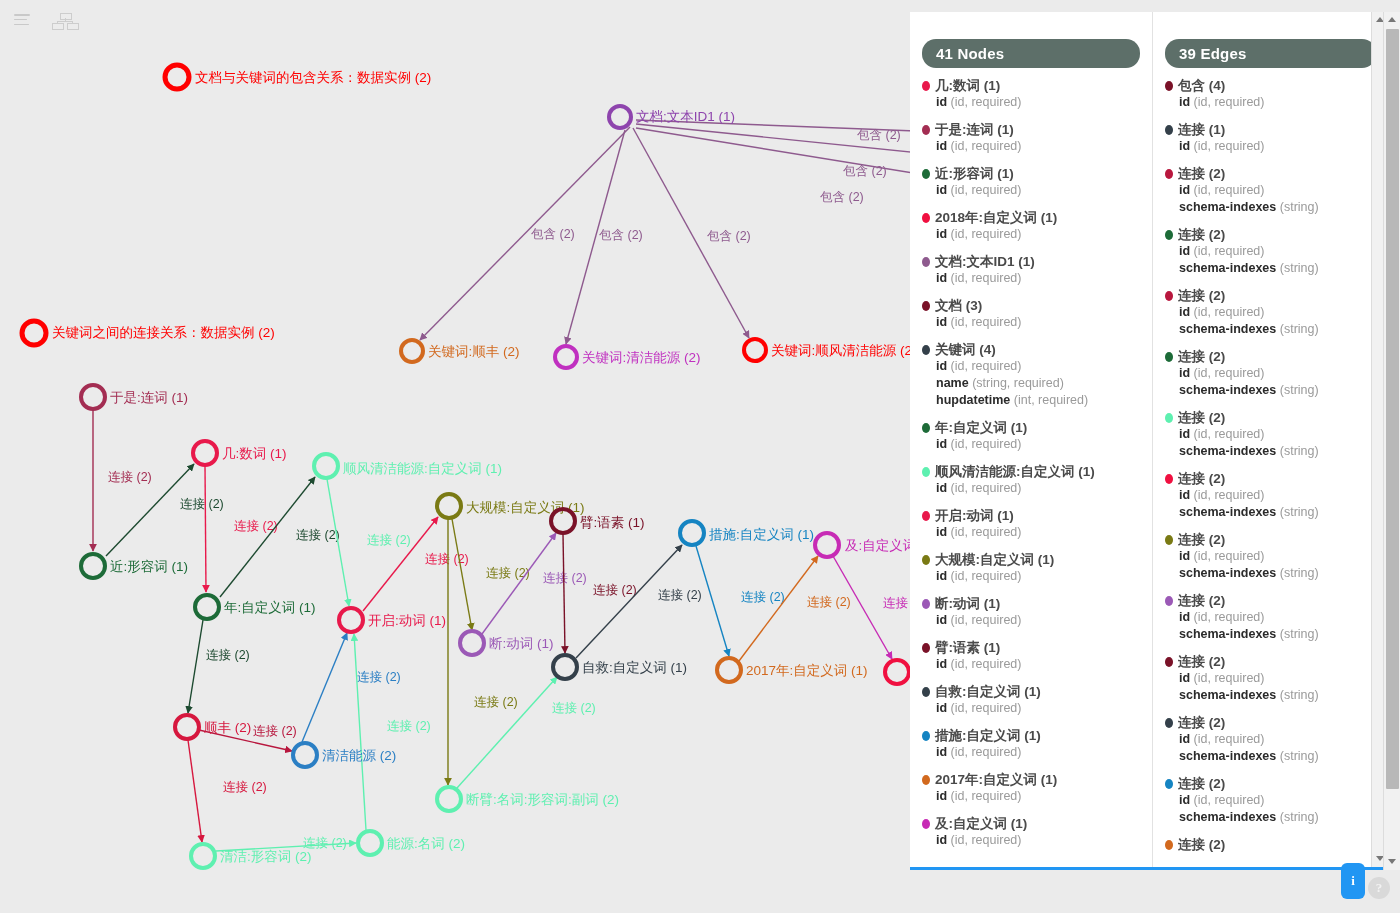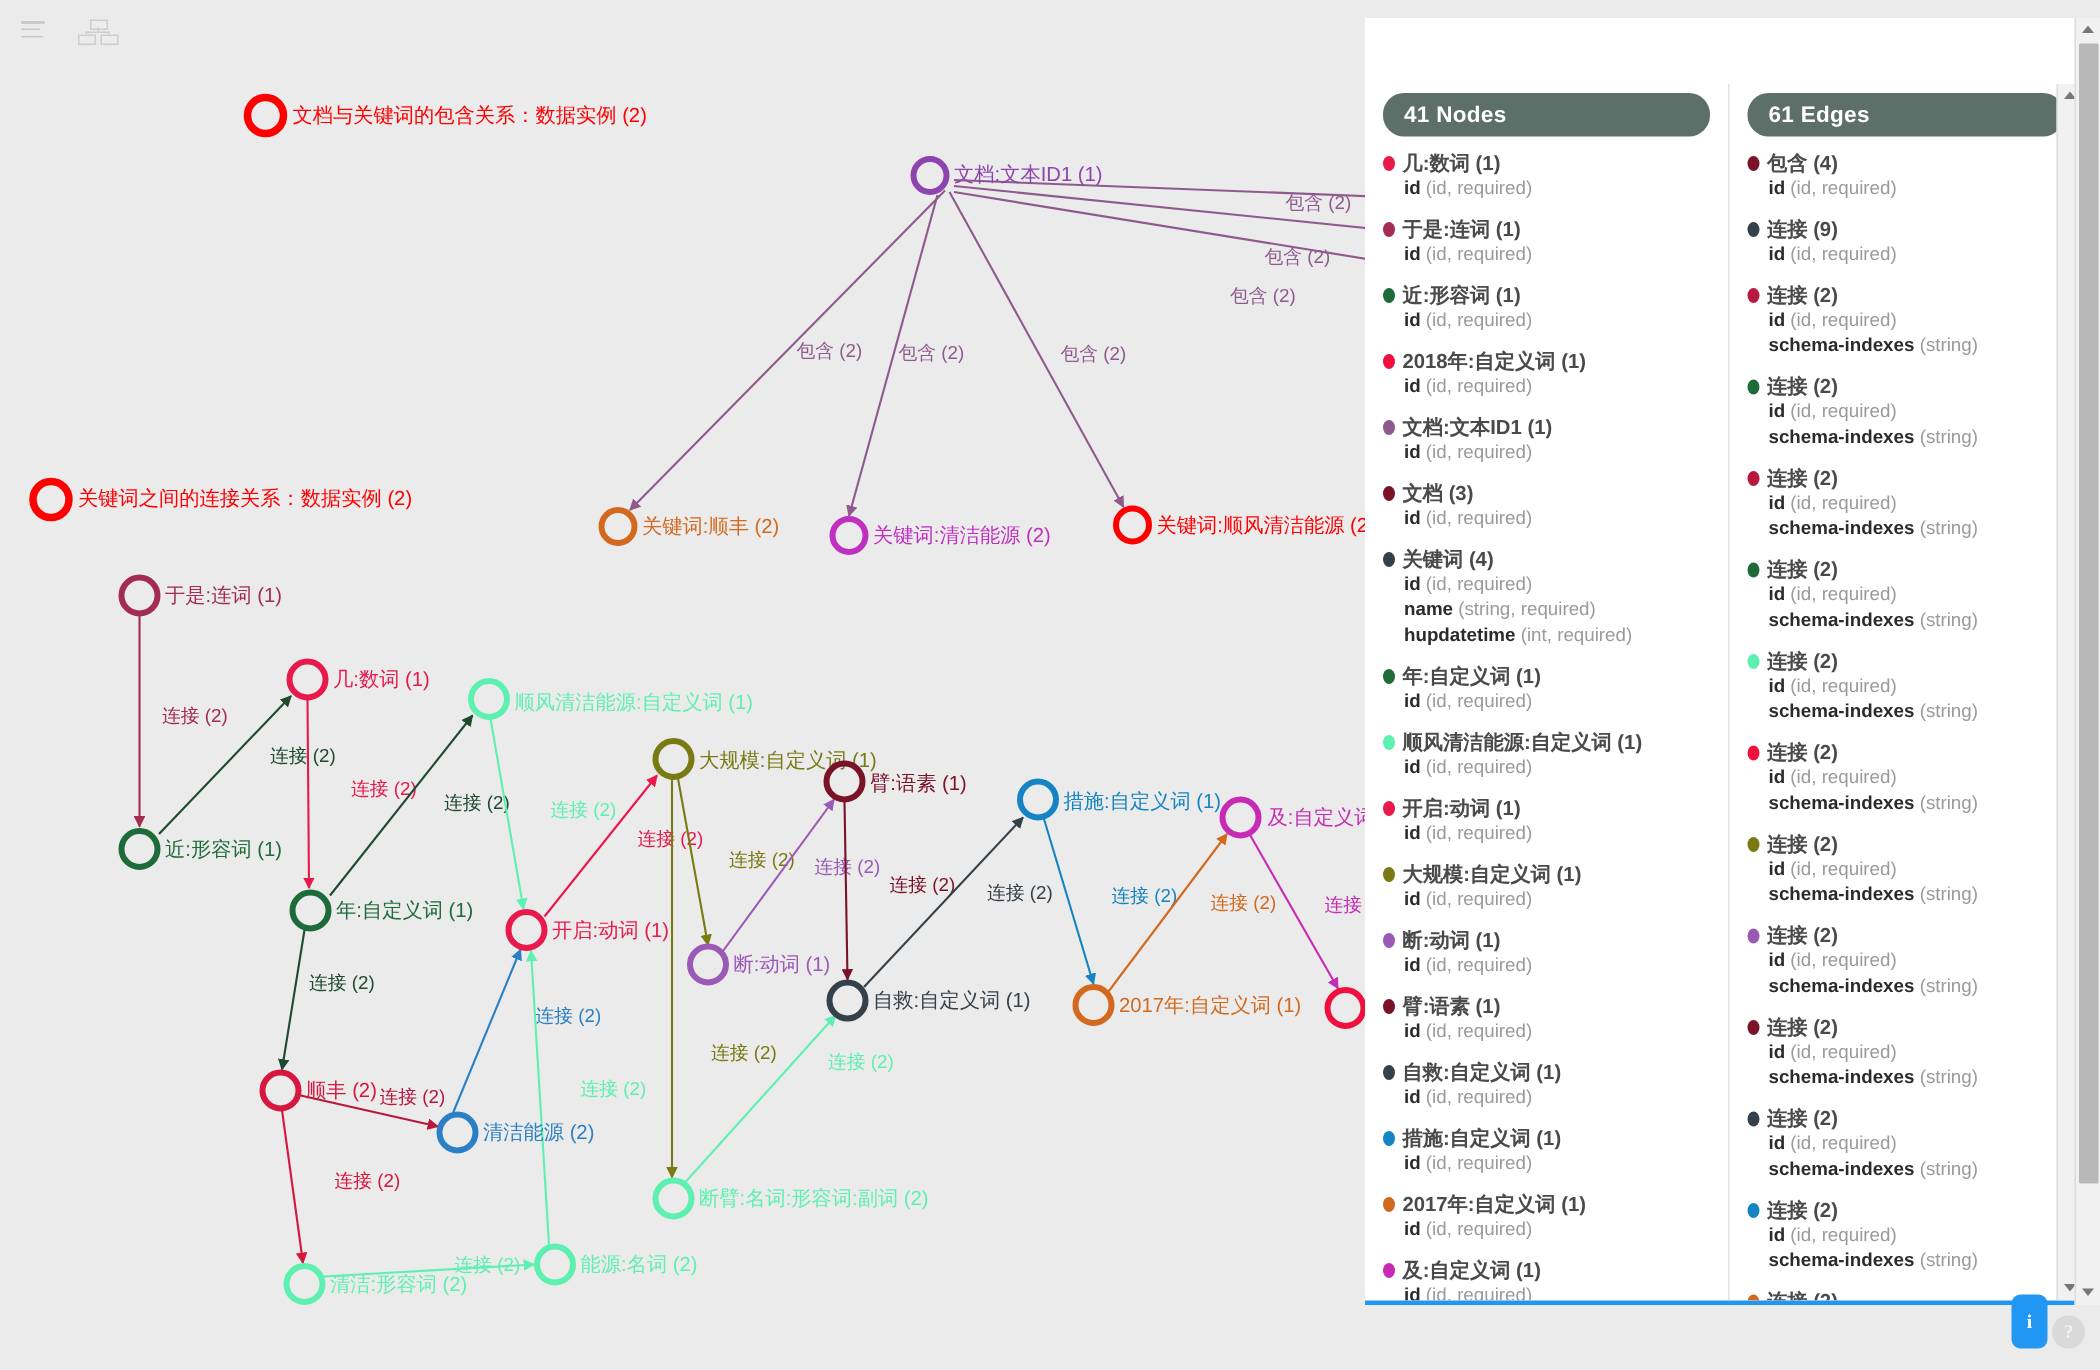--- a/index.html
+++ b/index.html
@@ -34,22 +34,22 @@
   .sitemap .lv{position:absolute;left:5px;top:8px;width:1px;height:2px;background:#666;}
   .sitemap .rv{position:absolute;left:20px;top:8px;width:1px;height:2px;background:#666;}
 
   
   #schema-panel{
     position:absolute;left:910px;top:12px;width:478px;height:858px;
     background:#ffffff;border-bottom:3px solid #2196f3;
     box-sizing:border-box;display:flex;overflow:hidden;
   }
   .panel-col{
-    box-sizing:border-box;padding:6px 12px 10px 12px;
-    overflow:hidden;position:relative;margin-top:44px;
+    box-sizing:border-box;padding:27px 12px 10px 12px;
+    overflow:hidden;position:relative;
   }
   .col-nodes{width:243px;border-right:1px solid #e2e2e2;}
   .col-edges{width:235px;}
   .col-header{
     background:#5d6f69;color:#ffffff;border-radius:14px;
     font-size:15px;font-weight:bold;padding:6px 14px;margin-bottom:10px;
     letter-spacing:.2px;
   }
   .entry{margin-bottom:11px;}
   .entry-title{font-size:13.5px;font-weight:bold;line-height:16px;display:flex;align-items:flex-start;}
@@ -495,33 +495,33 @@
         <div class="entry">
           <div class="entry-title">
             <span class="dot" style="background: rgb(199, 43, 181);"></span>
             <span class="cnt">及:自定义词 (1)</span>
           </div>
           <div class="prop"><b>id</b><span> (id, required)</span></div>
         </div>
       </div>
   </div>
   <div class="panel-col col-edges">
-    <div class="col-header">61 Edges</div>
+    <div class="col-header">39 Edges</div>
     <div id="edges-list">
         <div class="entry">
           <div class="entry-title">
             <span class="dot" style="background: rgb(122, 18, 40);"></span>
             <span class="cnt">包含 (4)</span>
           </div>
           <div class="prop"><b>id</b><span> (id, required)</span></div>
         </div>
         <div class="entry">
           <div class="entry-title">
             <span class="dot" style="background: rgb(52, 64, 74);"></span>
-            <span class="cnt">连接 (9)</span>
+            <span class="cnt">连接 (1)</span>
           </div>
           <div class="prop"><b>id</b><span> (id, required)</span></div>
         </div>
         <div class="entry">
           <div class="entry-title">
             <span class="dot" style="background: rgb(184, 23, 62);"></span>
             <span class="cnt">连接 (2)</span>
           </div>
           <div class="prop"><b>id</b><span> (id, required)</span></div>
           <div class="prop"><b>schema-indexes</b><span> (string)</span></div>

